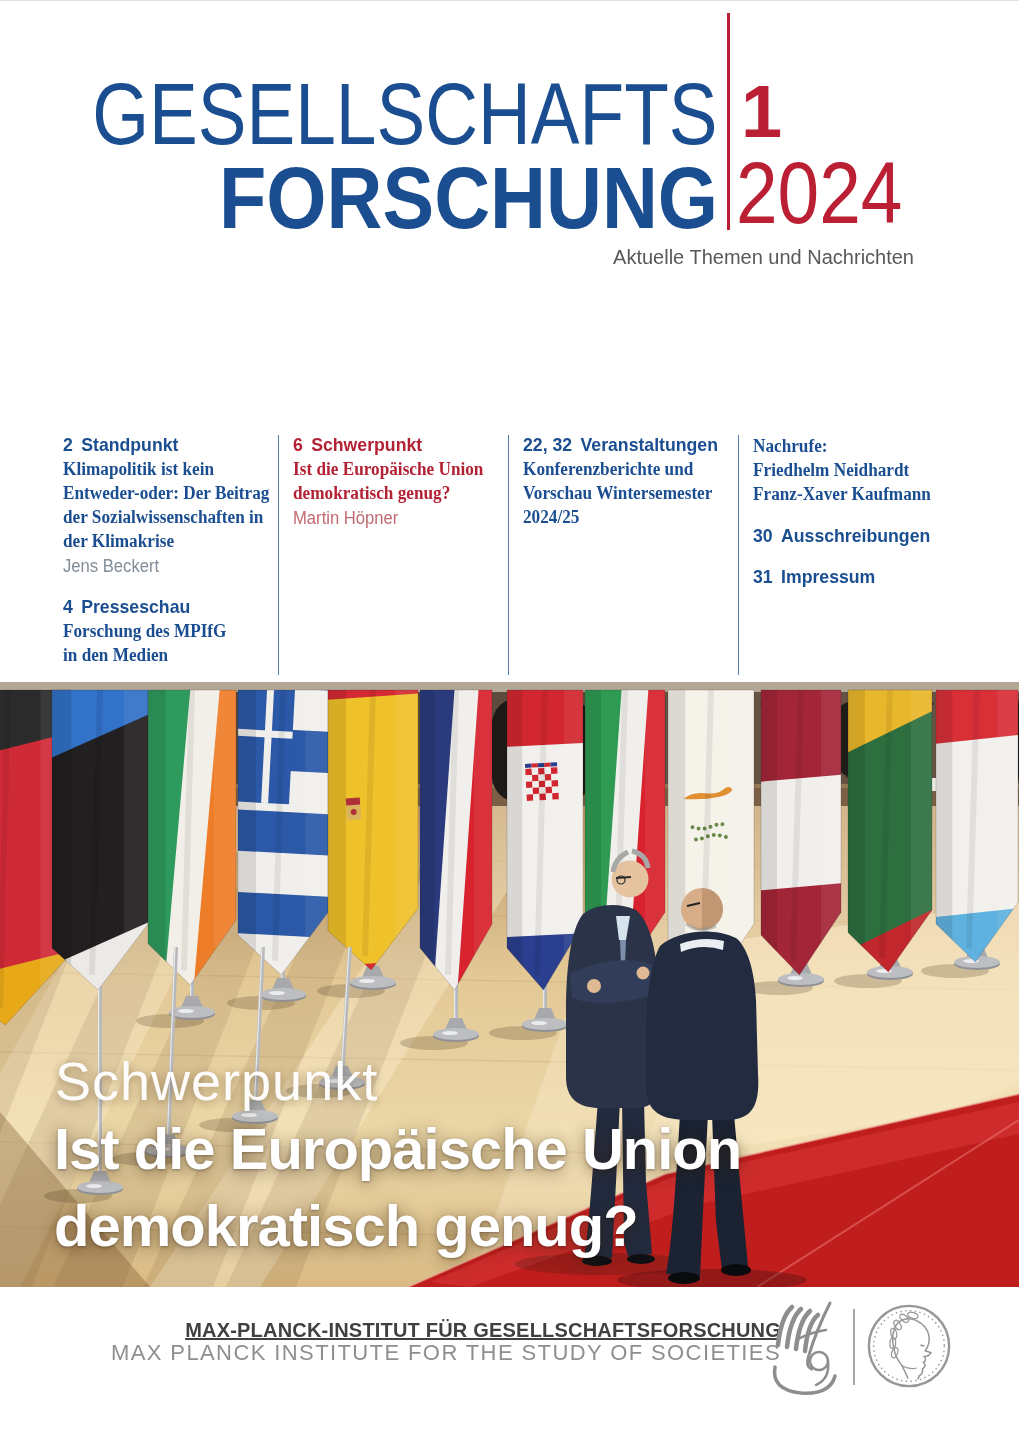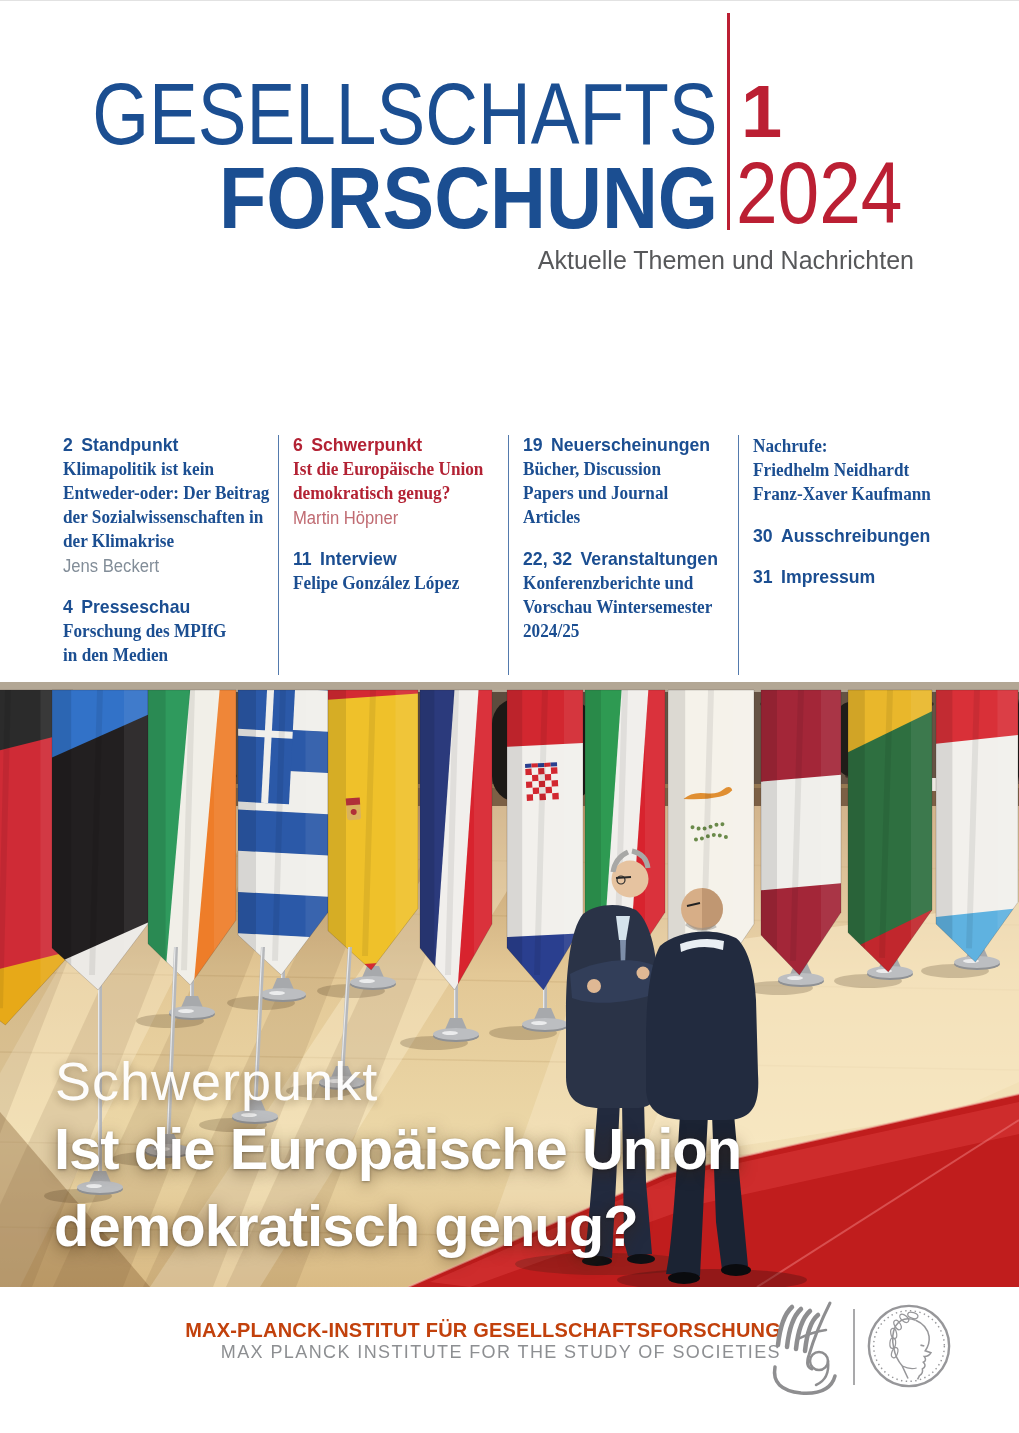--- a/index.html
+++ b/index.html
@@ -9,21 +9,21 @@
   
   .masthead{position:absolute;top:0;left:0;width:100%;height:300px;}
   .mast-line1{position:absolute;right:314px;top:69px;font-size:87px;line-height:1;font-weight:400;
               color:var(--blue);letter-spacing:0px;transform:scaleX(.84);transform-origin:100% 0;white-space:nowrap;}
   .mast-line2{position:absolute;right:314px;top:153px;font-size:88px;line-height:1;font-weight:700;
               color:var(--blue);transform:scaleX(.88);transform-origin:100% 0;white-space:nowrap;}
   .mast-rule{position:absolute;left:727px;top:12px;width:3px;height:217px;background:var(--red);}
   .mast-num{position:absolute;left:741px;top:74px;font-size:74px;line-height:1;font-weight:700;color:var(--red);}
   .mast-year{position:absolute;left:736px;top:148px;font-size:87px;line-height:1;font-weight:400;color:var(--red);
              transform:scaleX(.86);transform-origin:0 0;white-space:nowrap;}
-  .mast-sub{position:absolute;right:118px;top:245px;font-size:25px;color:var(--gray);white-space:nowrap;}
+  .mast-sub{position:absolute;right:118px;top:245px;font-size:20px;color:var(--gray);white-space:nowrap;}
 
   
   .toc{position:absolute;top:432px;left:0;width:100%;height:268px;}
   .toc-col{position:absolute;top:0;width:240px;}
   .toc-sep{position:absolute;top:2px;width:1px;height:240px;background:var(--blue);opacity:.75;}
   .toc-entry{margin-bottom:18px;}
   .toc-head{font-size:19px;font-weight:700;line-height:23px;transform:scaleX(.93);transform-origin:left top;white-space:nowrap;}
   .toc-head .num{margin-right:9px;}
   .toc-title{font-family:"Liberation Serif",serif;font-weight:700;font-size:18.5px;line-height:24px;
              white-space:pre-line;transform:scaleX(.93);transform-origin:left top;margin-top:1px;}
@@ -37,22 +37,22 @@
   .photo{position:absolute;top:681px;left:0;width:1019px;height:605px;overflow:hidden;background:#d8bd8f;}
   .photo svg{position:absolute;top:0;left:0;}
   .kicker{position:absolute;left:55px;top:368px;font-size:54px;font-weight:400;color:#ffffff;opacity:.96;
           text-shadow:0 2px 10px rgba(60,40,20,.45);letter-spacing:1px;}
   .headline{position:absolute;left:54px;top:428px;font-size:58px;font-weight:700;color:#ffffff;line-height:77px;
             letter-spacing:-1px;text-shadow:0 3px 16px rgba(60,35,10,.55),0 1px 3px rgba(0,0,0,.35);white-space:nowrap;}
 
   
   .footer{position:absolute;top:1286px;left:0;width:100%;height:147px;background:#fff;}
   .foot-text{position:absolute;right:251px;top:32px;text-align:right;}
-  .foot-de{font-size:20px;font-weight:700;color:#c2410c;letter-spacing:.2px;line-height:23px;white-space:nowrap;}
-  .foot-en{font-size:18px;font-weight:400;color:#8d8f92;letter-spacing:1.4px;line-height:21px;white-space:nowrap;}
+  .foot-de{font-size:20px;font-weight:700;color:#404040;letter-spacing:.2px;line-height:23px;white-space:nowrap;text-decoration:underline;}
+  .foot-en{font-size:22px;font-weight:400;color:#8d8f92;letter-spacing:1.4px;line-height:21px;white-space:nowrap;}
   .foot-mpifg{position:absolute;left:766px;top:10px;}
   .foot-divider{position:absolute;left:853px;top:22px;width:2px;height:76px;background:#a9a9ab;}
   .foot-minerva{position:absolute;left:866px;top:15px;}
 </style>
 </head>
 <body>
 
 <div class="page">
 
   <div class="masthead">
@@ -83,32 +83,22 @@
 in den Medien</div>
         </div>
       </div>
       <div class="toc-col" style="left: 293px;">
         <div class="toc-entry">
           <div class="toc-head acc-red"><span class="num">6</span><span>Schwerpunkt</span></div>
           <div class="toc-title acc-red">Ist die Europäische Union
 demokratisch genug?</div>
           <div class="toc-author auth-red">Martin Höpner</div>
         </div>
-        <div class="toc-entry">
-          <div class="toc-head acc-blue"><span class="num">11</span><span>Interview</span></div>
-          <div class="toc-title acc-blue">Felipe González López</div>
-        </div>
       </div>
       <div class="toc-col" style="left: 523px;">
-        <div class="toc-entry">
-          <div class="toc-head acc-blue"><span class="num">19</span><span>Neuerscheinungen</span></div>
-          <div class="toc-title acc-blue">Bücher, Discussion
-Papers und Journal
-Articles</div>
-        </div>
         <div class="toc-entry">
           <div class="toc-head acc-blue"><span class="num">22, 32</span><span>Veranstaltungen</span></div>
           <div class="toc-title acc-blue">Konferenzberichte und
 Vorschau Wintersemester
 2024/25</div>
         </div>
       </div>
       <div class="toc-col" style="left: 753px;">
         <div class="toc-entry">
           <div class="toc-title acc-blue">Nachrufe:

